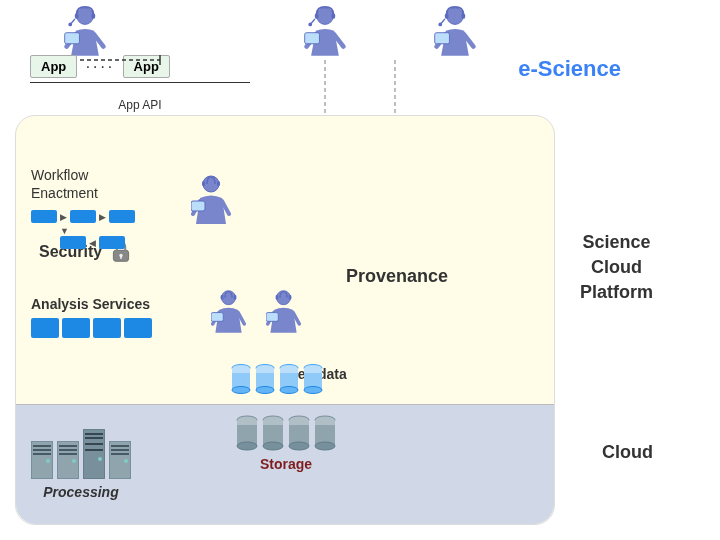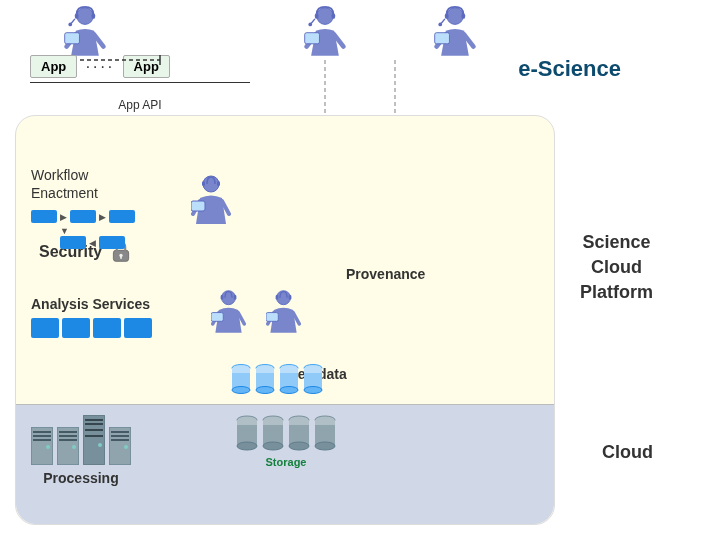--- a/index.html
+++ b/index.html
@@ -175,21 +175,21 @@
     <div class="app-box">App</div>
   </div>
 
   <div class="app-api-label">App API</div>
 
   <svg style="position:absolute;top:35px;left:80px;pointer-events:none;" width="100" height="30">
     <line x1="0" y1="25" x2="80" y2="25" stroke="#333" stroke-width="1.5" stroke-dasharray="4,3"></line>
     <line x1="80" y1="20" x2="80" y2="30" stroke="#333" stroke-width="1.5"></line>
   </svg>
 
-  <div style="position:absolute;top:55px;right:60px;font-size:22px;font-weight:bold;color:#0c4a6e;text-align:center;line-height:1.3;">
+  <div style="position:absolute;top:55px;right:60px;font-size:22px;font-weight:bold;color:#3b82f6;text-align:center;line-height:1.3;">
     <span>e-Science</span><br>
   </div>
 
   <div class="main-box">
 
     <div class="security-section">
       <span>Security</span>
       <svg class="lock-icon" viewBox="0 0 22 26">
         <rect x="2" y="11" width="18" height="13" rx="3" fill="#888" stroke="#666" stroke-width="1"></rect>
         <path d="M6 11 V7 Q6 2 11 2 Q16 2 16 7 V11" fill="none" stroke="#888" stroke-width="2.5" stroke-linecap="round"></path>
@@ -232,21 +232,21 @@
           <rect x="11" y="7" width="3" height="5" rx="1.5" fill="#5c6bc0"></rect>
           <rect x="26" y="7" width="3" height="5" rx="1.5" fill="#5c6bc0"></rect>
           <path d="M5 50 L9 24 Q20 19 31 24 L35 50 Z" fill="#7986cb"></path>
           <line x1="9" y1="27" x2="2" y2="40" stroke="#7986cb" stroke-width="4" stroke-linecap="round"></line>
           <line x1="31" y1="27" x2="38" y2="40" stroke="#7986cb" stroke-width="4" stroke-linecap="round"></line>
           <rect x="0" y="27" width="14" height="10" rx="2" fill="#bbdefb" stroke="#5c6bc0" stroke-width="1"></rect>
         </svg>
       </div>
     </div>
 
-    <div style="position:absolute;top:150px;left:330px;font-size:14px;font-weight:bold;color:#333;">Provenance</div>
+    <div style="position:absolute;top:150px;left:330px;font-size:18px;font-weight:bold;color:#333;">Provenance</div>
 
     <div style="position:absolute;top:180px;left:15px;">
       <div style="font-size:14px;font-weight:bold;color:#333;margin-bottom:6px;">Analysis Services</div>
       <div style="display:flex;gap:3px;">
         <div style="width:28px;height:20px;background:#1e88e5;border-radius:2px;"></div>
         <div style="width:28px;height:20px;background:#1e88e5;border-radius:2px;"></div>
         <div style="width:28px;height:20px;background:#1e88e5;border-radius:2px;"></div>
         <div style="width:28px;height:20px;background:#1e88e5;border-radius:2px;"></div>
       </div>
     </div>
@@ -271,21 +271,21 @@
         <line x1="9" y1="27" x2="2" y2="40" stroke="#7986cb" stroke-width="4" stroke-linecap="round"></line>
         <line x1="31" y1="27" x2="38" y2="40" stroke="#7986cb" stroke-width="4" stroke-linecap="round"></line>
         <rect x="0" y="27" width="14" height="10" rx="2" fill="#bbdefb" stroke="#5c6bc0" stroke-width="1"></rect>
       </svg>
     </div>
 
     <div style="position:absolute;top:250px;left:270px;font-size:14px;font-weight:bold;color:#333;">Metadata</div>
 
     <div style="position:absolute;bottom:0;left:0;width:100%;height:120px;background:#d0d8e8;border-radius:0 0 20px 20px;border-top:1px solid #bbb;">
 
-      <div style="position:absolute;top:10px;left:15px;">
+      <div style="position:absolute;top:24px;left:15px;font-style:italic;">
         <div style="display:flex;gap:4px;align-items:flex-end;">
 
           <svg width="22" height="38" viewBox="0 0 22 38">
             <rect x="0" y="0" width="22" height="38" rx="2" fill="#90a4ae" stroke="#607d8b" stroke-width="1"></rect>
             <rect x="2" y="4" width="18" height="2" fill="#455a64"></rect>
             <rect x="2" y="8" width="18" height="2" fill="#455a64"></rect>
             <rect x="2" y="12" width="18" height="2" fill="#455a64"></rect>
             <circle cx="17" cy="20" r="2" fill="#80cbc4"></circle>
           </svg>
 
@@ -337,21 +337,21 @@
             <ellipse cx="11" cy="31" rx="10" ry="4" fill="#78909c" stroke="#607d8b" stroke-width="1"></ellipse>
             <rect x="1" y="5" width="20" height="5" fill="#b0bec5"></rect>
           </svg>
           <svg width="22" height="36" viewBox="0 0 22 36">
             <ellipse cx="11" cy="5" rx="10" ry="4" fill="#b0bec5" stroke="#78909c" stroke-width="1"></ellipse>
             <rect x="1" y="5" width="20" height="26" fill="#90a4ae" stroke="none"></rect>
             <ellipse cx="11" cy="31" rx="10" ry="4" fill="#78909c" stroke="#607d8b" stroke-width="1"></ellipse>
             <rect x="1" y="5" width="20" height="5" fill="#b0bec5"></rect>
           </svg>
         </div>
-        <div style="font-size:11px;font-weight:bold;color:#15803d;margin-top:5px;text-align:center;">Storage</div>
+        <div style="font-size:14px;font-weight:bold;color:#7f1d1d;margin-top:5px;text-align:center;">Storage</div>
       </div>
 
     </div>
 
     <div style="position:absolute;bottom:128px;left:215px;display:flex;gap:4px;">
       <svg width="20" height="32" viewBox="0 0 20 32">
         <ellipse cx="10" cy="4" rx="9" ry="3.5" fill="#bbdefb" stroke="#42a5f5" stroke-width="1"></ellipse>
         <rect x="1" y="4" width="18" height="22" fill="#90caf9" stroke="none"></rect>
         <ellipse cx="10" cy="26" rx="9" ry="3.5" fill="#64b5f6" stroke="#1e88e5" stroke-width="1"></ellipse>
         <rect x="1" y="4" width="18" height="5" fill="#bbdefb"></rect>

